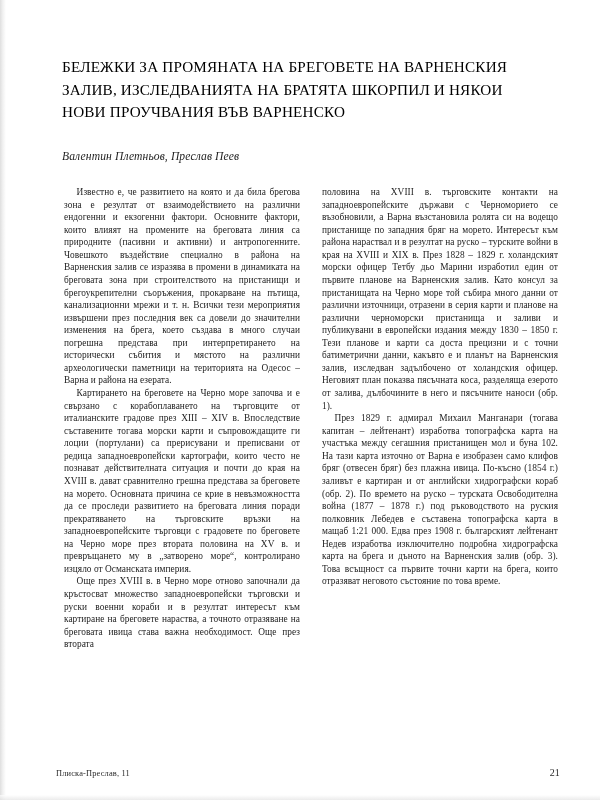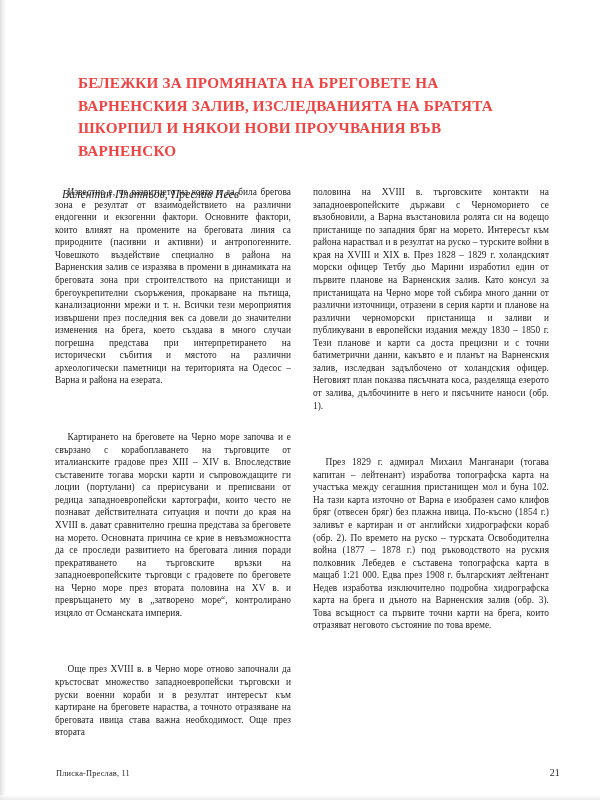--- a/index.html
+++ b/index.html
@@ -47,44 +47,44 @@
     box-sizing: border-box;
     padding: 0;
   }
 
   
   .title-block {
     margin: 0;
     padding: 56px 56px 0 62px;
   }
   .doc-title {
-    margin: 16px;
+    margin: 0;
     font-size: 15.2px;
     line-height: 1.48;
-    font-weight: 700;
+    font-weight: 400;
     letter-spacing: .012em;
     text-align: left;
-    color: #ef4444;
+    color: #000000;
     font-family: "Liberation Serif", "DejaVu Serif", serif;
   }
 
   .authors {
     margin: 26px 0 12px 0;
     padding: 0 0 0 62px;
     font-style: italic;
     font-size: 11.6px;
     letter-spacing: .01em;
     color: #1e1e1e;
   }
 
   
   .columns {
     position: absolute;
     top: 186px;
-    left: 55px;
+    left: 64px;
     width: 494px;
     height: 560px;
     display: flex;
     gap: 22px;
   }
   .column {
     width: 236px;
     overflow: hidden;
   }
   .column p {
@@ -92,21 +92,20 @@
     font-size: 9.35px;
     line-height: 1.345;
     text-align: justify;
     text-justify: inter-word;
     hyphens: manual;
     color: #1d1d1d;
     letter-spacing: .004em;
   }
   .column p + p {
     text-indent: 1.35em;
-    margin-top: 44px;
   }
   .column p.indent-first {
     text-indent: 1.35em;
   }
 
   
   .footer {
     position: absolute;
     left: 56px;
     right: 40px;

